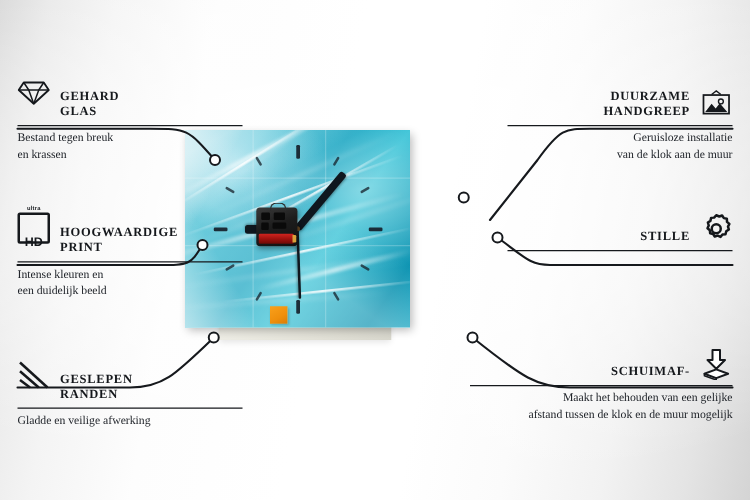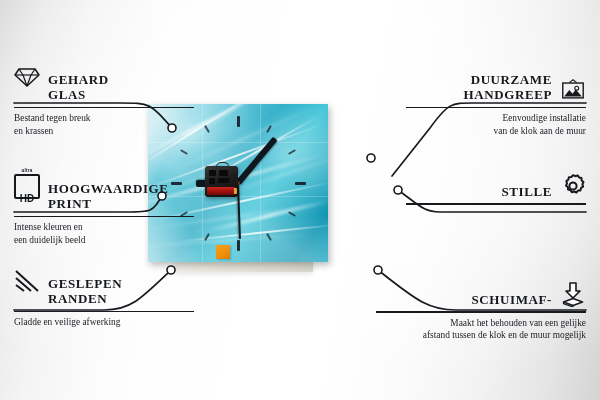--- a/index.html
+++ b/index.html
@@ -147,21 +147,21 @@
   }
   .callout.right .co-head{ justify-content:flex-end;align-items:flex-end;}
   .co-icon{
     width:26px; height:26px;
     flex: 0 0 26px;
     display:flex; align-items:center; justify-content:center;
   }
   .co-title{
     font-family:"Liberation Serif", serif;
     font-weight:bold;
-    font-size:13px;
+    font-size:10px;
     letter-spacing:0.6px;
     line-height:1.18;
     color:#15181c;
     text-transform:uppercase;
     margin-top:20px;
   }
   .co-rule{
     height:1.6px;
     background:#16191d;
     margin:4px 0 4px 0;
@@ -292,21 +292,21 @@
           <span class="hd-ultra">ultra</span>
           <span class="hd-hd">HD</span>
         </span>
       </span>
       <span class="co-title"><span>HOOGWAARDIGE</span><br><span>PRINT</span></span>
     </div>
     <div class="co-rule"></div>
     <div class="co-desc"><span>Intense kleuren en</span><br><span>een duidelijk beeld</span></div>
   </div>
 
-  <div class="callout left" style="left:14px; top:256px;">
+  <div class="callout left" style="left:14px; top:278px;">
     <div class="co-head">
       <span class="co-icon">
         <svg width="26" height="24" viewBox="0 0 26 24">
           <g stroke="#15181c" stroke-width="2" stroke-linecap="butt">
             <line x1="2" y1="2" x2="24" y2="22"></line>
             <line x1="2" y1="9" x2="17" y2="22"></line>
             <line x1="2" y1="16" x2="10" y2="22"></line>
           </g>
         </svg>
       </span>
@@ -324,21 +324,21 @@
           <g fill="none" stroke="#15181c" stroke-width="1.5">
             <path d="M10,4 L14,1 L18,4" stroke-width="1.2"></path>
             <rect x="3" y="4.5" width="22" height="16"></rect>
             <circle cx="18" cy="10" r="2.1" stroke-width="1.2"></circle>
             <path d="M4.5,19 L10,12 L13.5,16 L17,11.5 L23.5,19 Z" fill="#15181c" stroke="none"></path>
           </g>
         </svg>
       </span>
     </div>
     <div class="co-rule"></div>
-    <div class="co-desc"><span>Eenvoudige installatie</span><br><span>van de klok aan de muur</span></div>
+    <div class="co-desc"><span>Geruisloze installatie</span><br><span>van de klok aan de muur</span></div>
   </div>
 
   <div class="callout right" style="left:406px; top:164px;">
     <div class="co-head">
       <span class="co-title"><span>STILLE</span><br></span>
       <span class="co-icon">
         <svg width="26" height="26" viewBox="0 0 26 26">
           <g fill="none" stroke="#15181c" stroke-width="2" stroke-linejoin="round">
             <path d="M13,2.2 l2.4,1.0 2.3,-0.8 1.4,2.1 2.4,0.5 0.1,2.5 1.9,1.6 -1.1,2.2 0.7,2.3 -2.1,1.4 -0.6,2.4 -2.4,0.2 -1.6,1.9 -2.2,-1.0 -2.4,0.7 -1.3,-2.0 -2.4,-0.6 -0.2,-2.4 -1.9,-1.6 1.0,-2.2 -0.7,-2.4 2.0,-1.3 0.6,-2.4 2.4,-0.2 Z"></path>
             <circle cx="13" cy="13" r="3.6"></circle>

